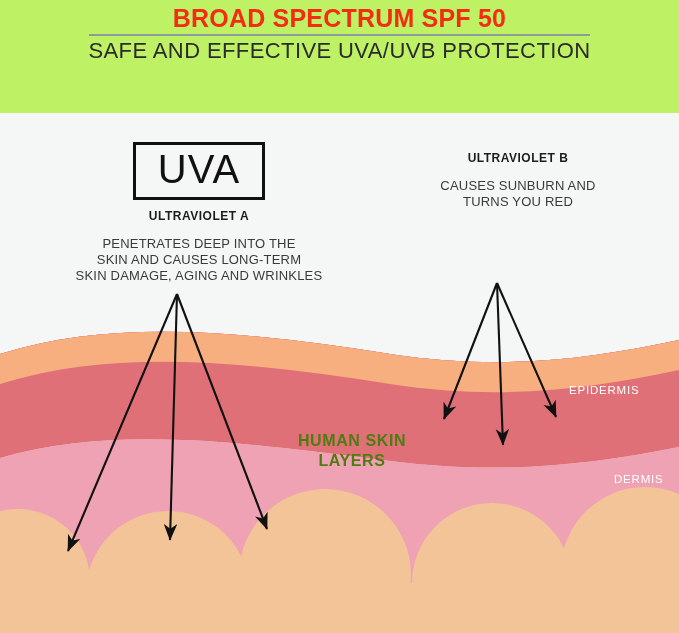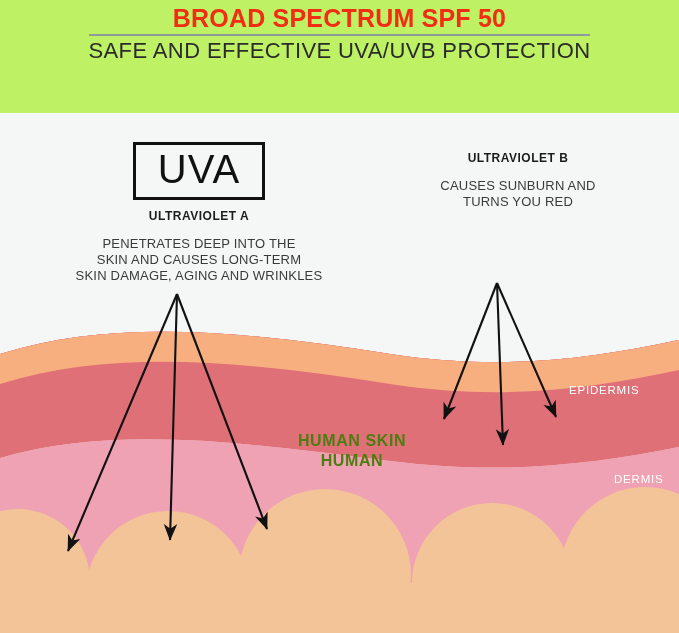--- a/index.html
+++ b/index.html
@@ -199,19 +199,19 @@
     <div class="uv-block" id="uvb-block">
       <div class="uv-sub">ULTRAVIOLET B</div>
       <div class="uv-desc">
         <div>CAUSES SUNBURN AND</div>
         <div>TURNS YOU RED</div>
       </div>
     </div>
 
     <div id="label-human-skin">
       <div>HUMAN SKIN</div>
-      <div>HUMAN</div>
+      <div>LAYERS</div>
     </div>
     <div class="layer-label" id="label-epidermis">EPIDERMIS</div>
     <div class="layer-label" id="label-dermis">DERMIS</div>
 
   </div>
 </div>
 
 </body></html>

